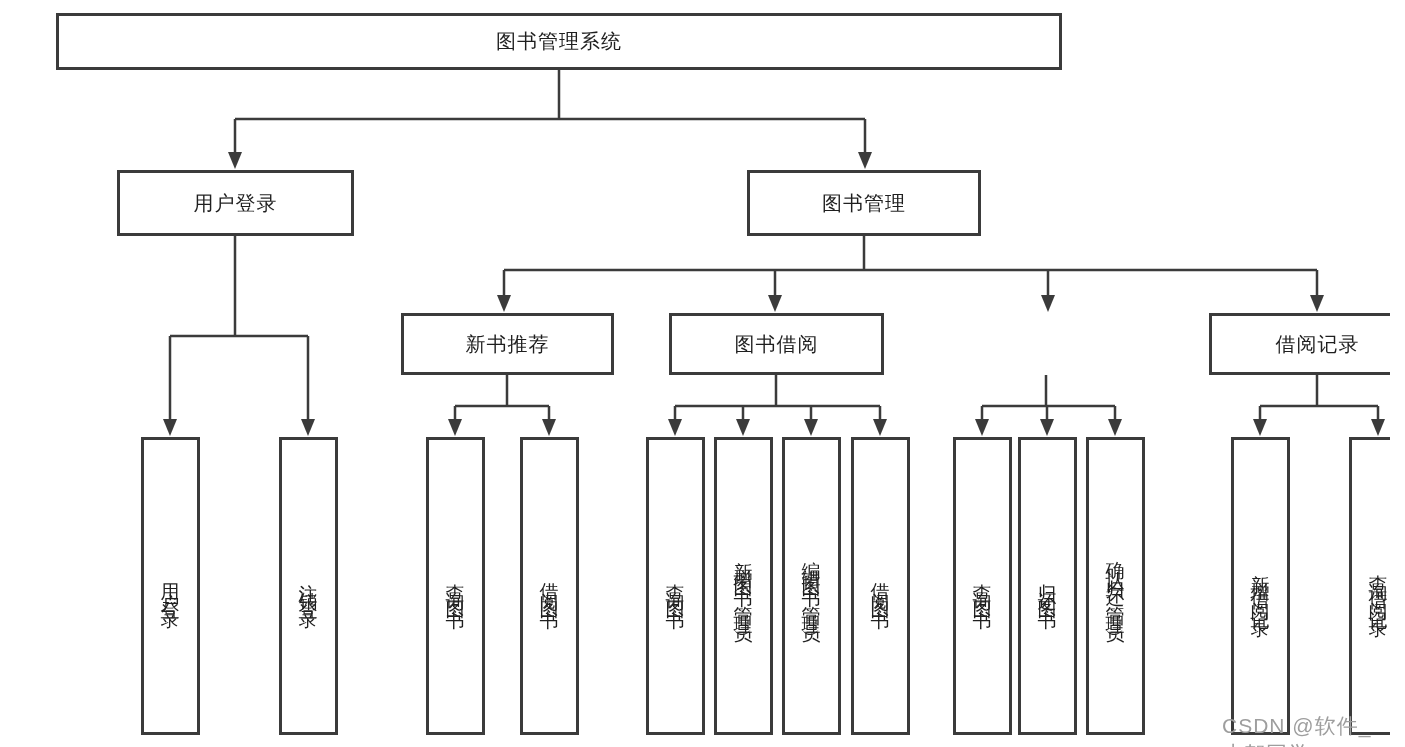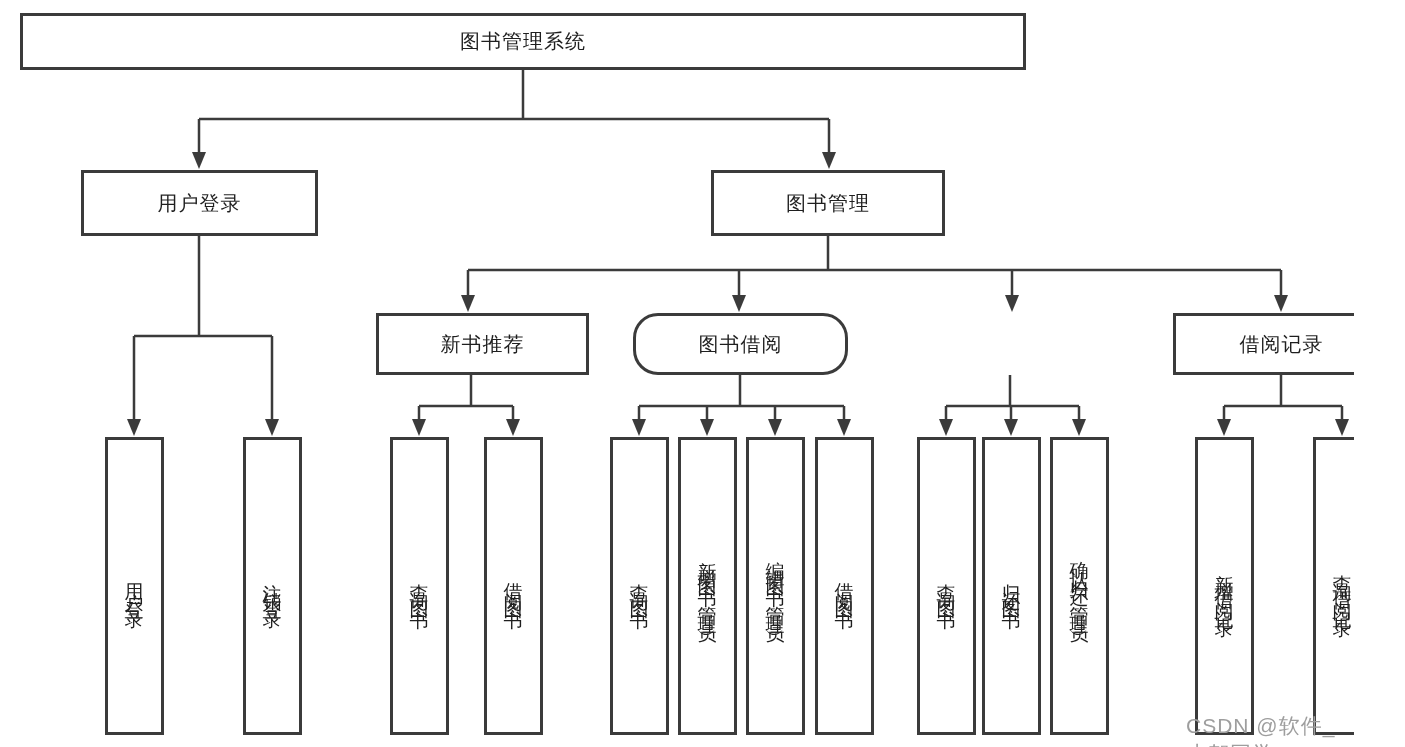--- a/index.html
+++ b/index.html
@@ -4,21 +4,21 @@
 <style>
   :root{
     --line:#3b3b3b;
     --text:#1f1f1f;
     --watermark:#9e9e9e;
     --background:#ffffff;
   }
   html,body{margin:0;padding:0;background:var(--background);}
   body{font-family:"Liberation Sans",sans-serif;color:var(--text);}
   .canvas{
-    position:relative;width:1354px;height:747px;background:var(--background);overflow:hidden;
+    position:relative;width:1354px;height:747px;background:var(--background);overflow:hidden;margin-left:36px;
   }
   .connector{position:absolute;left:0;top:0;width:1405px;height:747px;pointer-events:none;}
   .connector path{stroke:var(--line);stroke-width:2.5;fill:none;}
   .connector polygon{fill:var(--line);stroke:none;}
   .box{
     position:absolute;box-sizing:border-box;background:var(--background);
     border:3px solid var(--line);
     display:flex;align-items:center;justify-content:center;
     font-size:20px;letter-spacing:1px;color:var(--text);
     z-index:2;
@@ -80,24 +80,24 @@
     <span>图书管理系统</span>
   </div>
 
   <div class="box" style="left:81px;top:170px;width:237px;height:66px;">
     <span>用户登录</span>
   </div>
   <div class="box" style="left:711px;top:170px;width:234px;height:66px;font-family:Liberation Mono, monospace;">
     <span>图书管理</span>
   </div>
 
-  <div class="box" style="left:376px;top:313px;width:213px;height:62px;">
+  <div class="box" style="left:365px;top:313px;width:213px;height:62px;">
     <span>新书推荐</span>
   </div>
-  <div class="box" style="left:633px;top:313px;width:215px;height:62px;border-radius:25px;">
+  <div class="box" style="left:633px;top:313px;width:215px;height:62px;">
     <span>图书借阅</span>
   </div>
   <div class="box" style="left:1173px;top:313px;width:217px;height:62px;">
     <span>借阅记录</span>
   </div>
 
   <div class="box leaf" style="left:105px;top:437px;width:59px;height:298px;">
     <span class="vtext">用户登录</span>
   </div>
   <div class="box leaf" style="left:243px;top:437px;width:59px;height:298px;">

